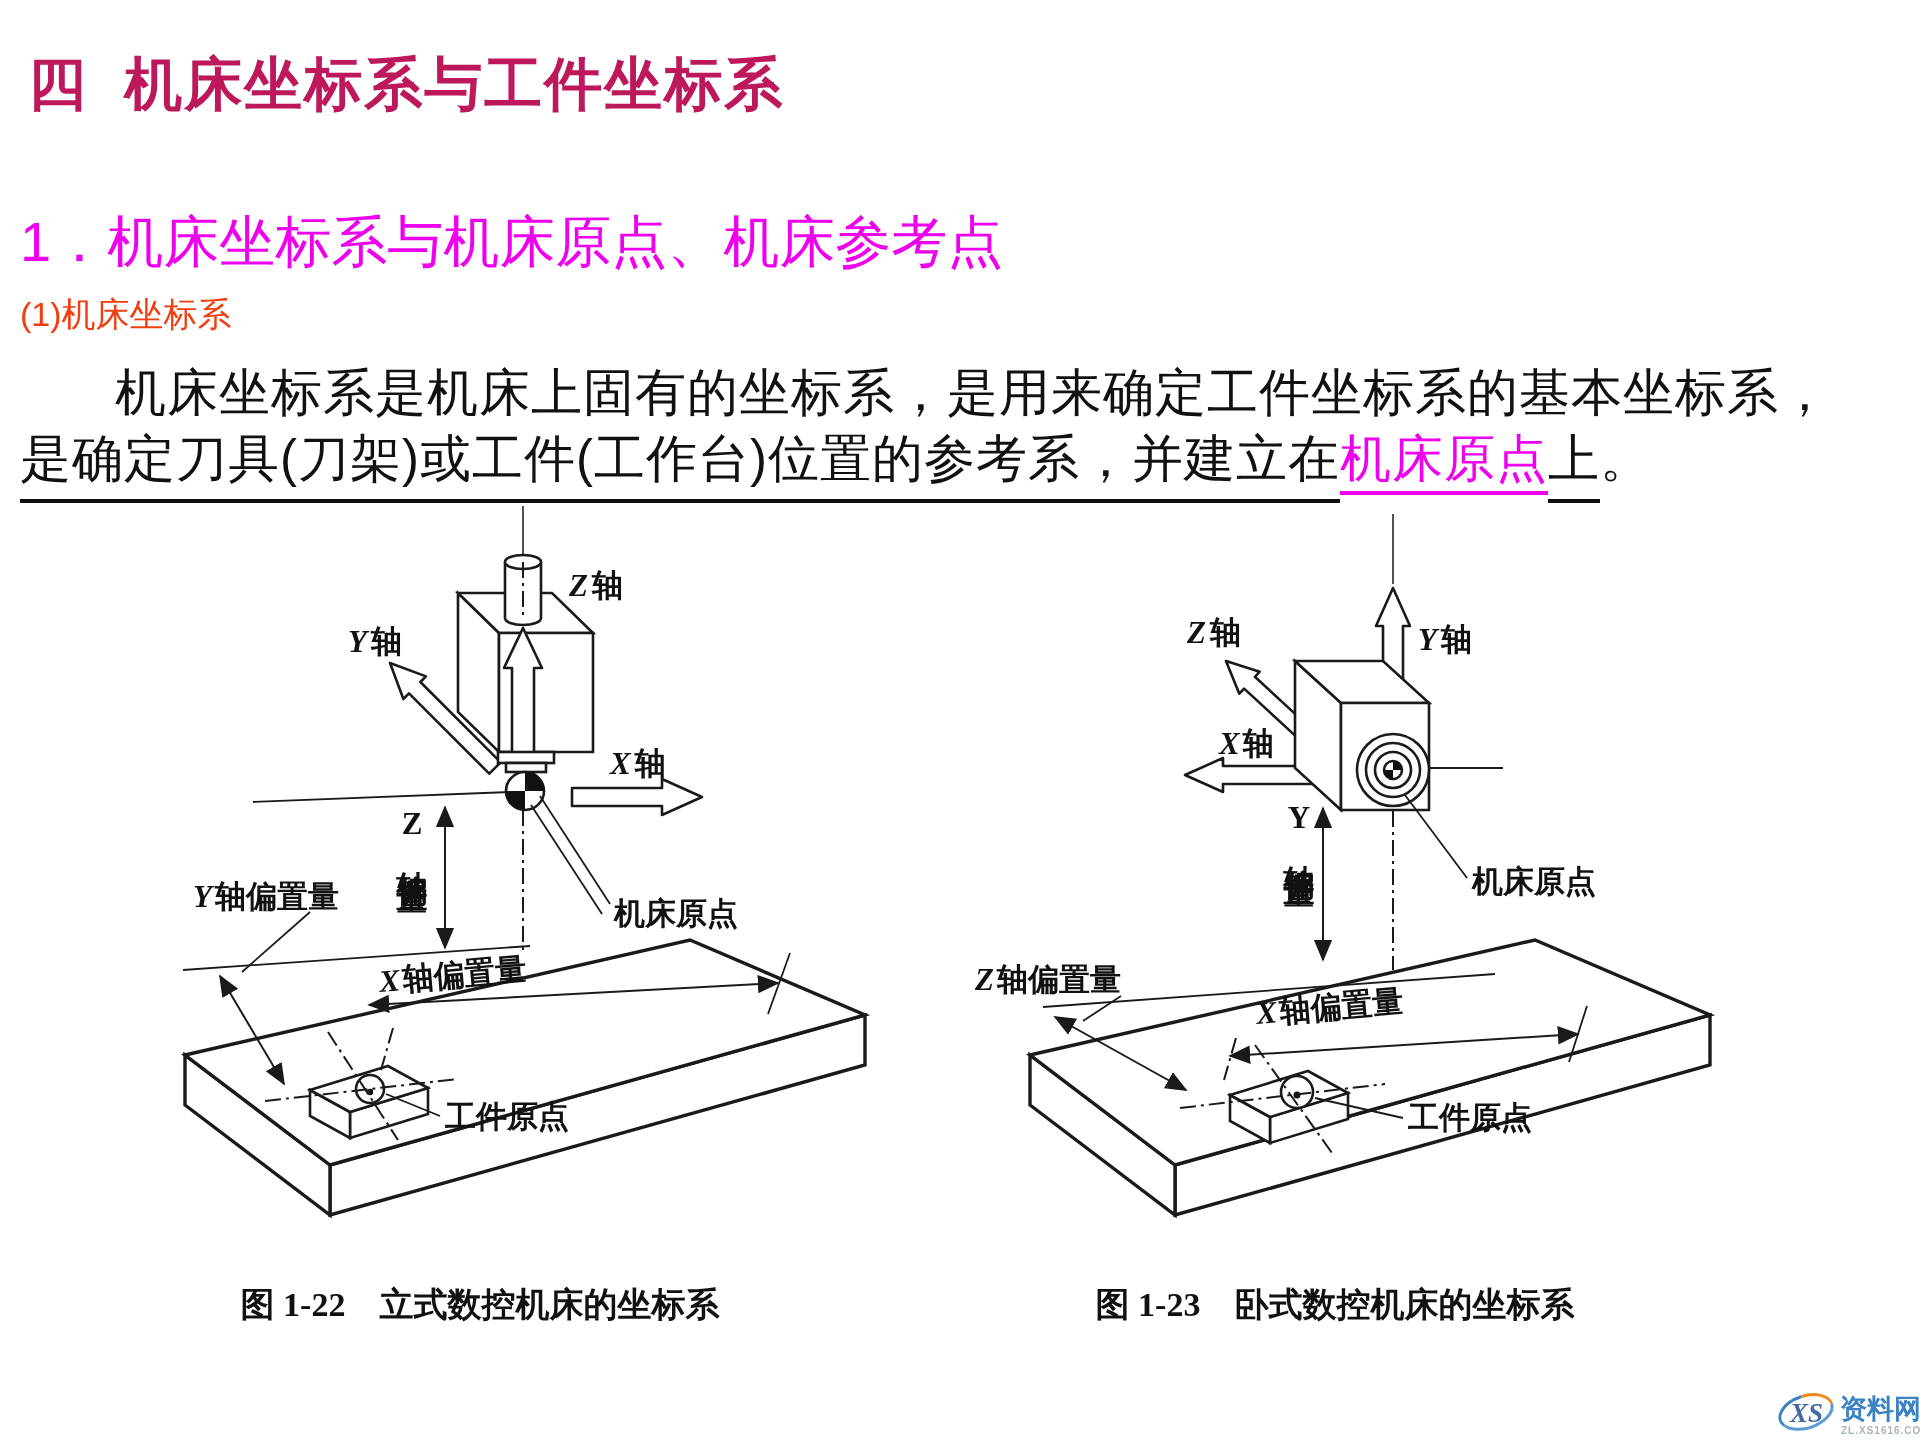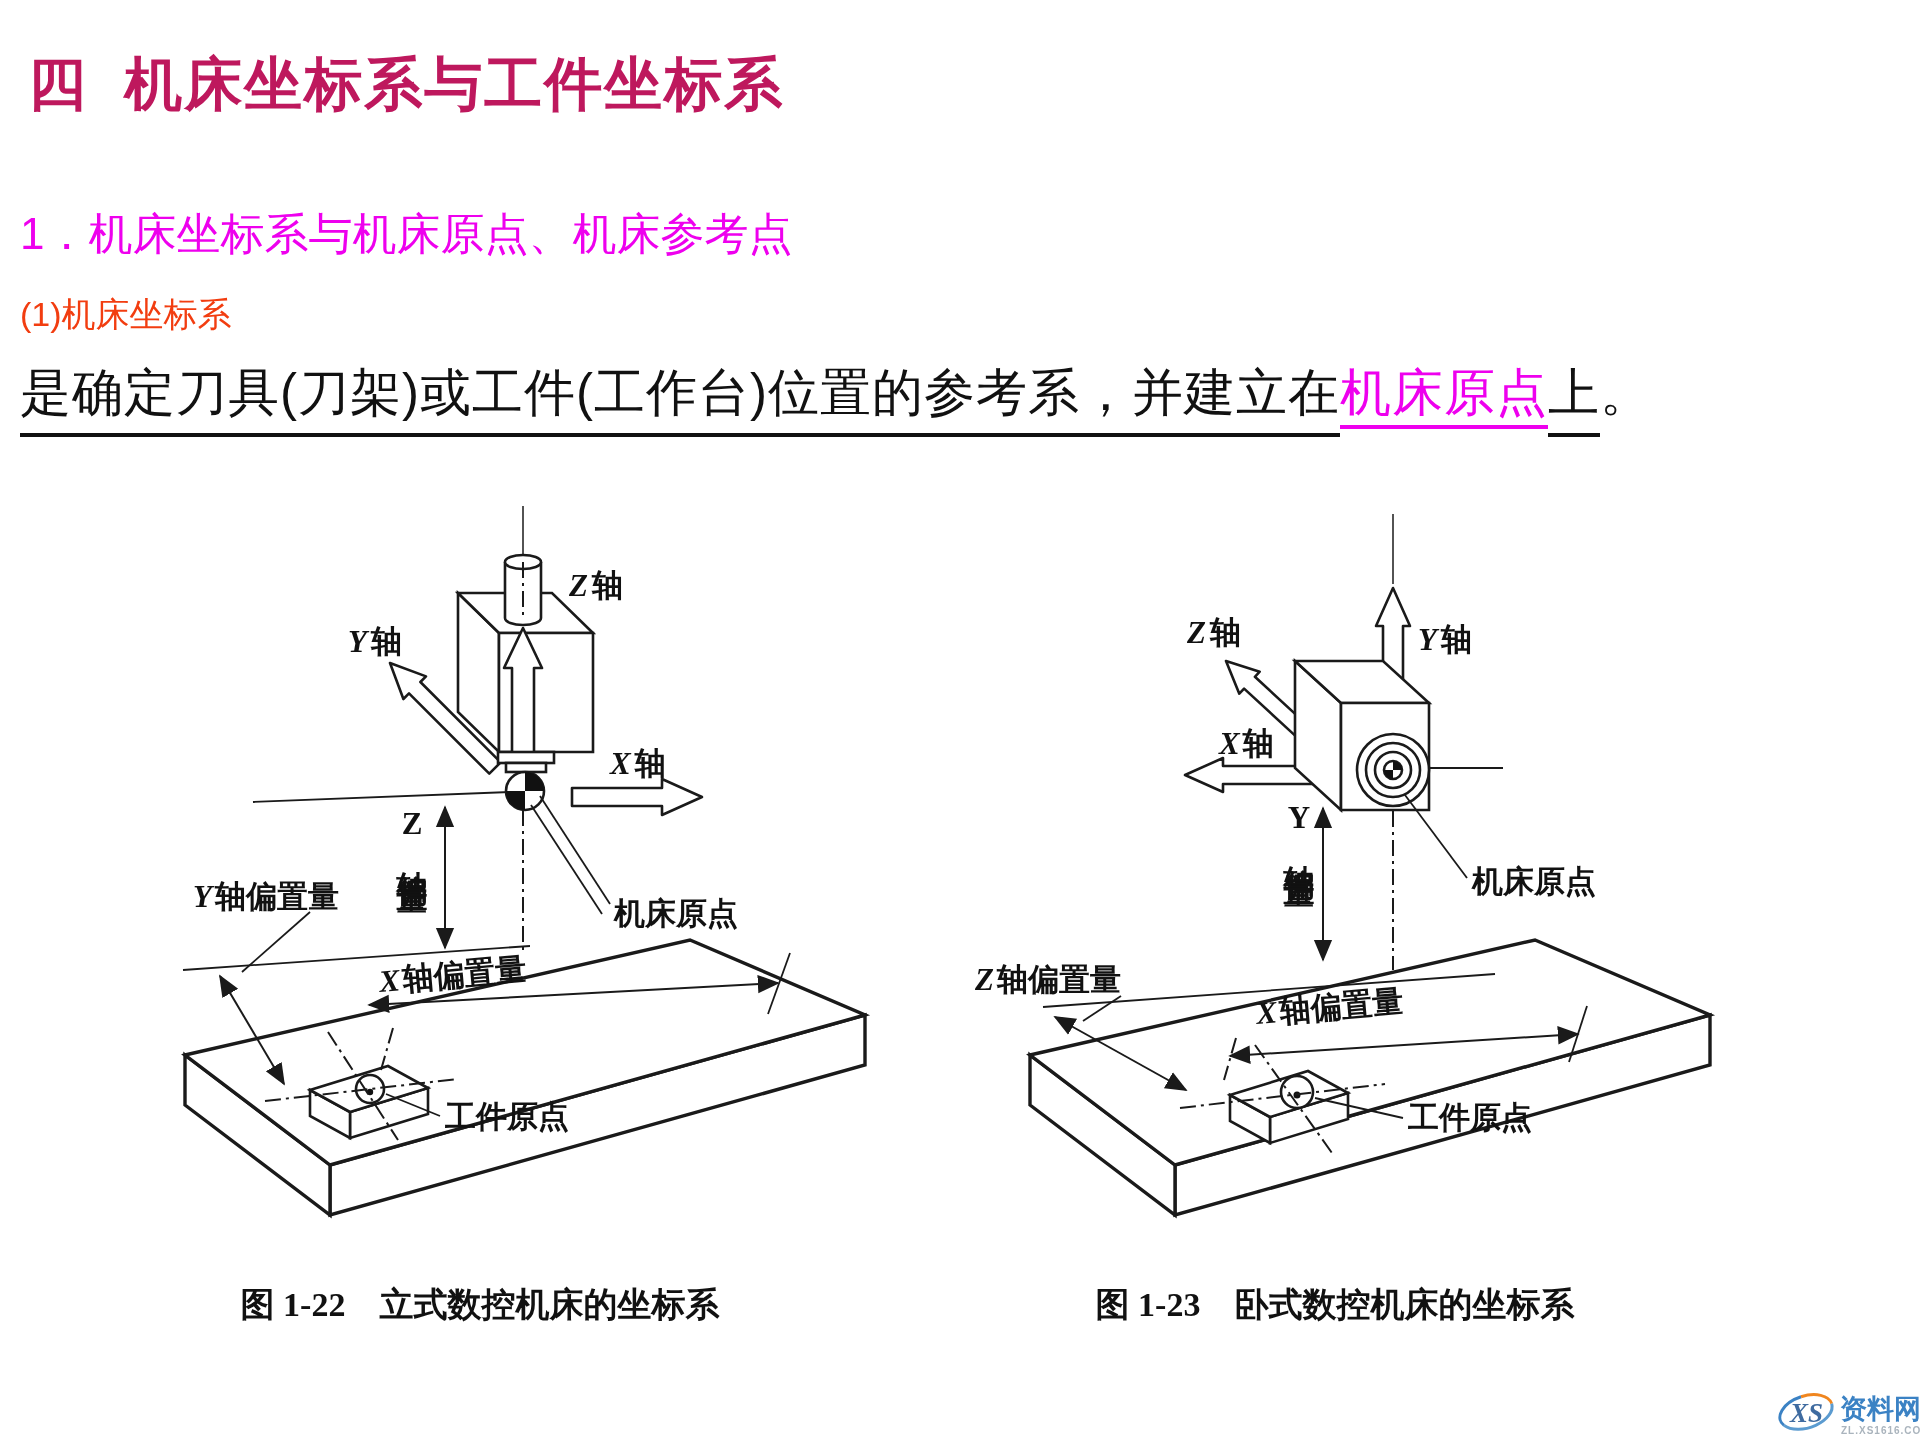--- a/index.html
+++ b/index.html
@@ -5,21 +5,21 @@
   html,body { margin:0; padding:0; }
   body {
     width:1920px; height:1440px; position:relative; background:#ffffff;
     font-family:"Liberation Sans", sans-serif; overflow:hidden;
   }
   .title {
     position:absolute; left:28px; top:46px; font-size:58px; font-weight:bold;
     color:#be185d; letter-spacing:2px; white-space:pre;
   }
   .section {
-    position:absolute; left:20px; top:205px; font-size:44px; font-weight:500;
+    position:absolute; left:20px; top:205px; font-size:56px; font-weight:500;
     color:#ee00ee; white-space:pre;
   }
   .subsection {
     position:absolute; left:20px; top:292px; font-size:34px; font-weight:500;
     color:#f23d10; white-space:pre;
   }
   .bodytext {
     position:absolute; left:20px; top:360px; width:1895px; font-size:51px;
     line-height:66px; color:#111; font-weight:500;
   }
@@ -46,20 +46,21 @@
   .wm-xs   { font-family:"Liberation Serif", serif; font-style:italic; font-weight:bold; font-size:27px; fill:#3f6ba0; }
 </style>
 </head>
 <body>
 
 <div class="title">四  机床坐标系与工件坐标系</div>
 <div class="section">1．机床坐标系与机床原点、机床参考点</div>
 <div class="subsection">(1)机床坐标系</div>
 
 <div class="bodytext">
+  <div class="line1">机床坐标系是机床上固有的坐标系，是用来确定工件坐标系的基本坐标系，</div>
   <div class="line2"><span class="u">是确定刀具(刀架)或工件(工作台)位置的参考系，并建立在</span><span class="link">机床原点</span><span class="u">上</span><span>。</span></div>
 </div>
 
 <div class="figwrap" style="left:90px; top:500px;">
 <svg width="800" height="830" viewBox="0 0 800 830">
   <defs>
     <pattern id="speckA" width="12" height="12" patternUnits="userSpaceOnUse">
       <rect width="12" height="12" fill="#d2d2d2"></rect>
       <rect x="1" y="2" width="2" height="2" fill="#8f8f8f"></rect>
       <rect x="6" y="1" width="2" height="2" fill="#a5a5a5"></rect>

